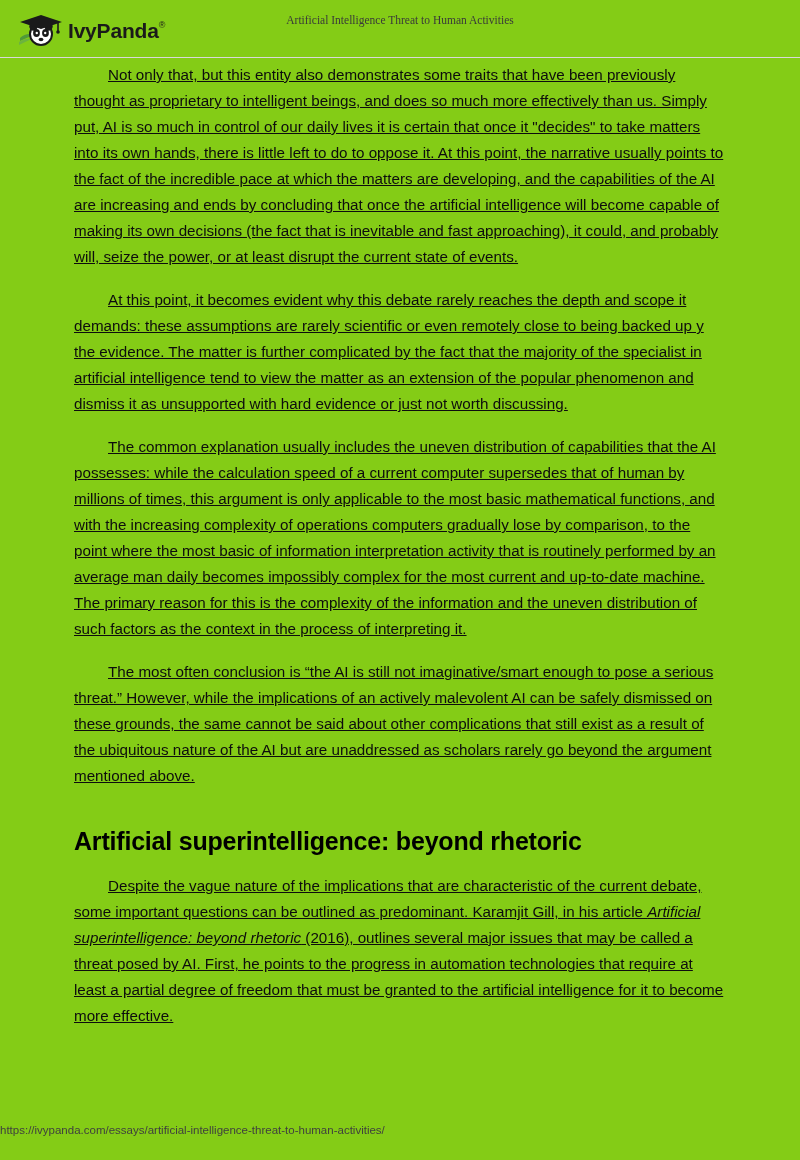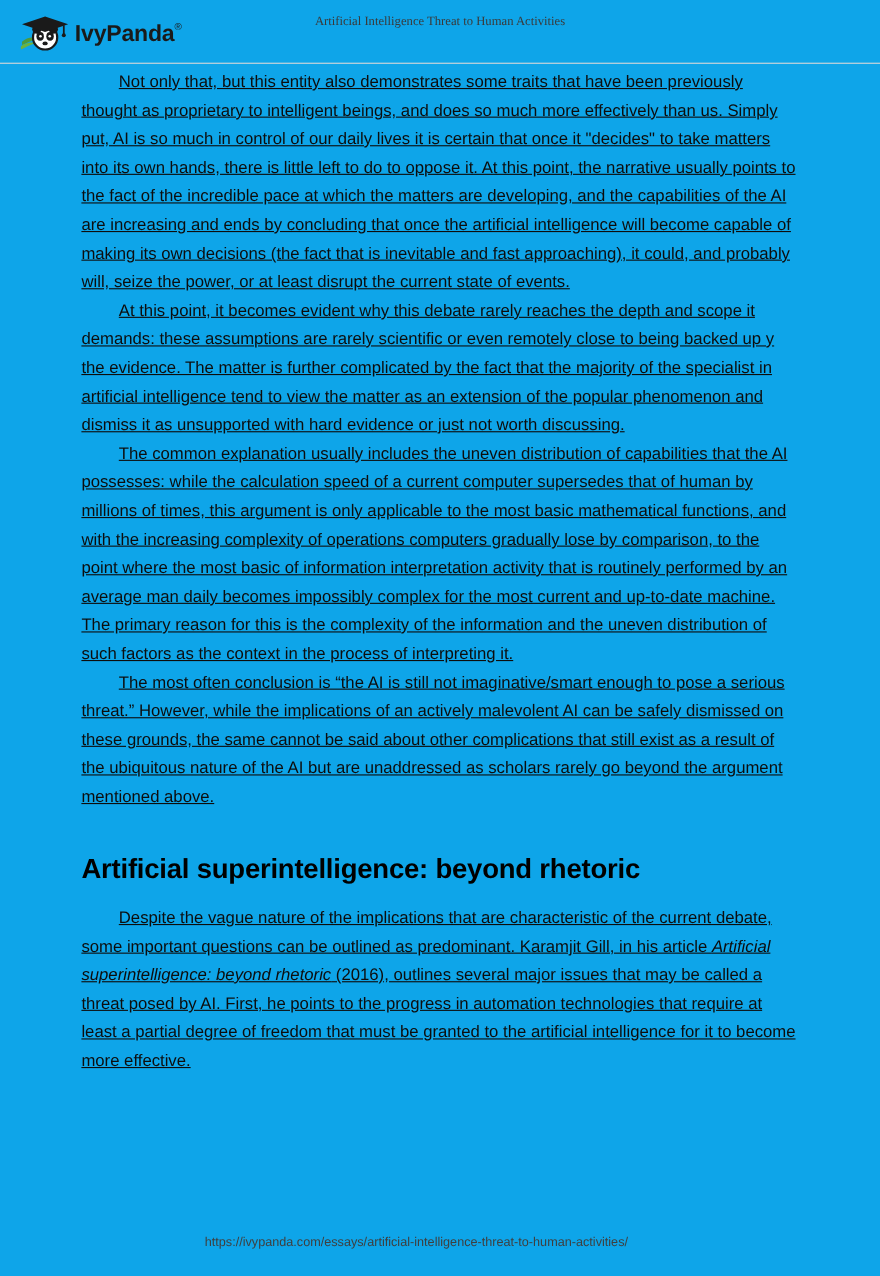--- a/index.html
+++ b/index.html
@@ -13,21 +13,21 @@
     height: 1160px;
     font-family: "Liberation Sans", sans-serif;
     color: #000000;
     position: relative;
     overflow: hidden;
   }
   .page {
     width: 800px;
     height: 1160px;
     position: relative;
-    background: #0ea5e9;
+    background: #84cc16;
   }
 
   
   .header {
     position: absolute;
     top: 0;
     left: 0;
     width: 800px;
     height: 58px;
     border-bottom: 1px solid #d9d9d9;
@@ -82,39 +82,40 @@
   p.para {
     margin: 0 0 0 0;
     font-size: 15.2px;
     line-height: 26px;
     text-align: left;
     color: #0d0d0d;
     text-indent: 34px;
     text-decoration: underline;
   }
   p.para + p.para {
+    margin-top: 17px;
   }
   h2.section-heading {
     font-size: 25px;
     font-weight: bold;
     line-height: 32px;
     margin: 36px 0 16px 0;
     color: #000;
     letter-spacing: -0.2px;
   }
   em { font-style: italic; }
 
   
   .footer {
     position: absolute;
     left: 0;
     bottom: 24px;
     width: 796px;
     padding-right: 39px;
-    text-align: center;
+    text-align: left;
     font-size: 11.5px;
     color: #3f3f3f;
   }
 </style>
 </head>
 <body>
 
 <div class="page">
 
   <div class="header">

